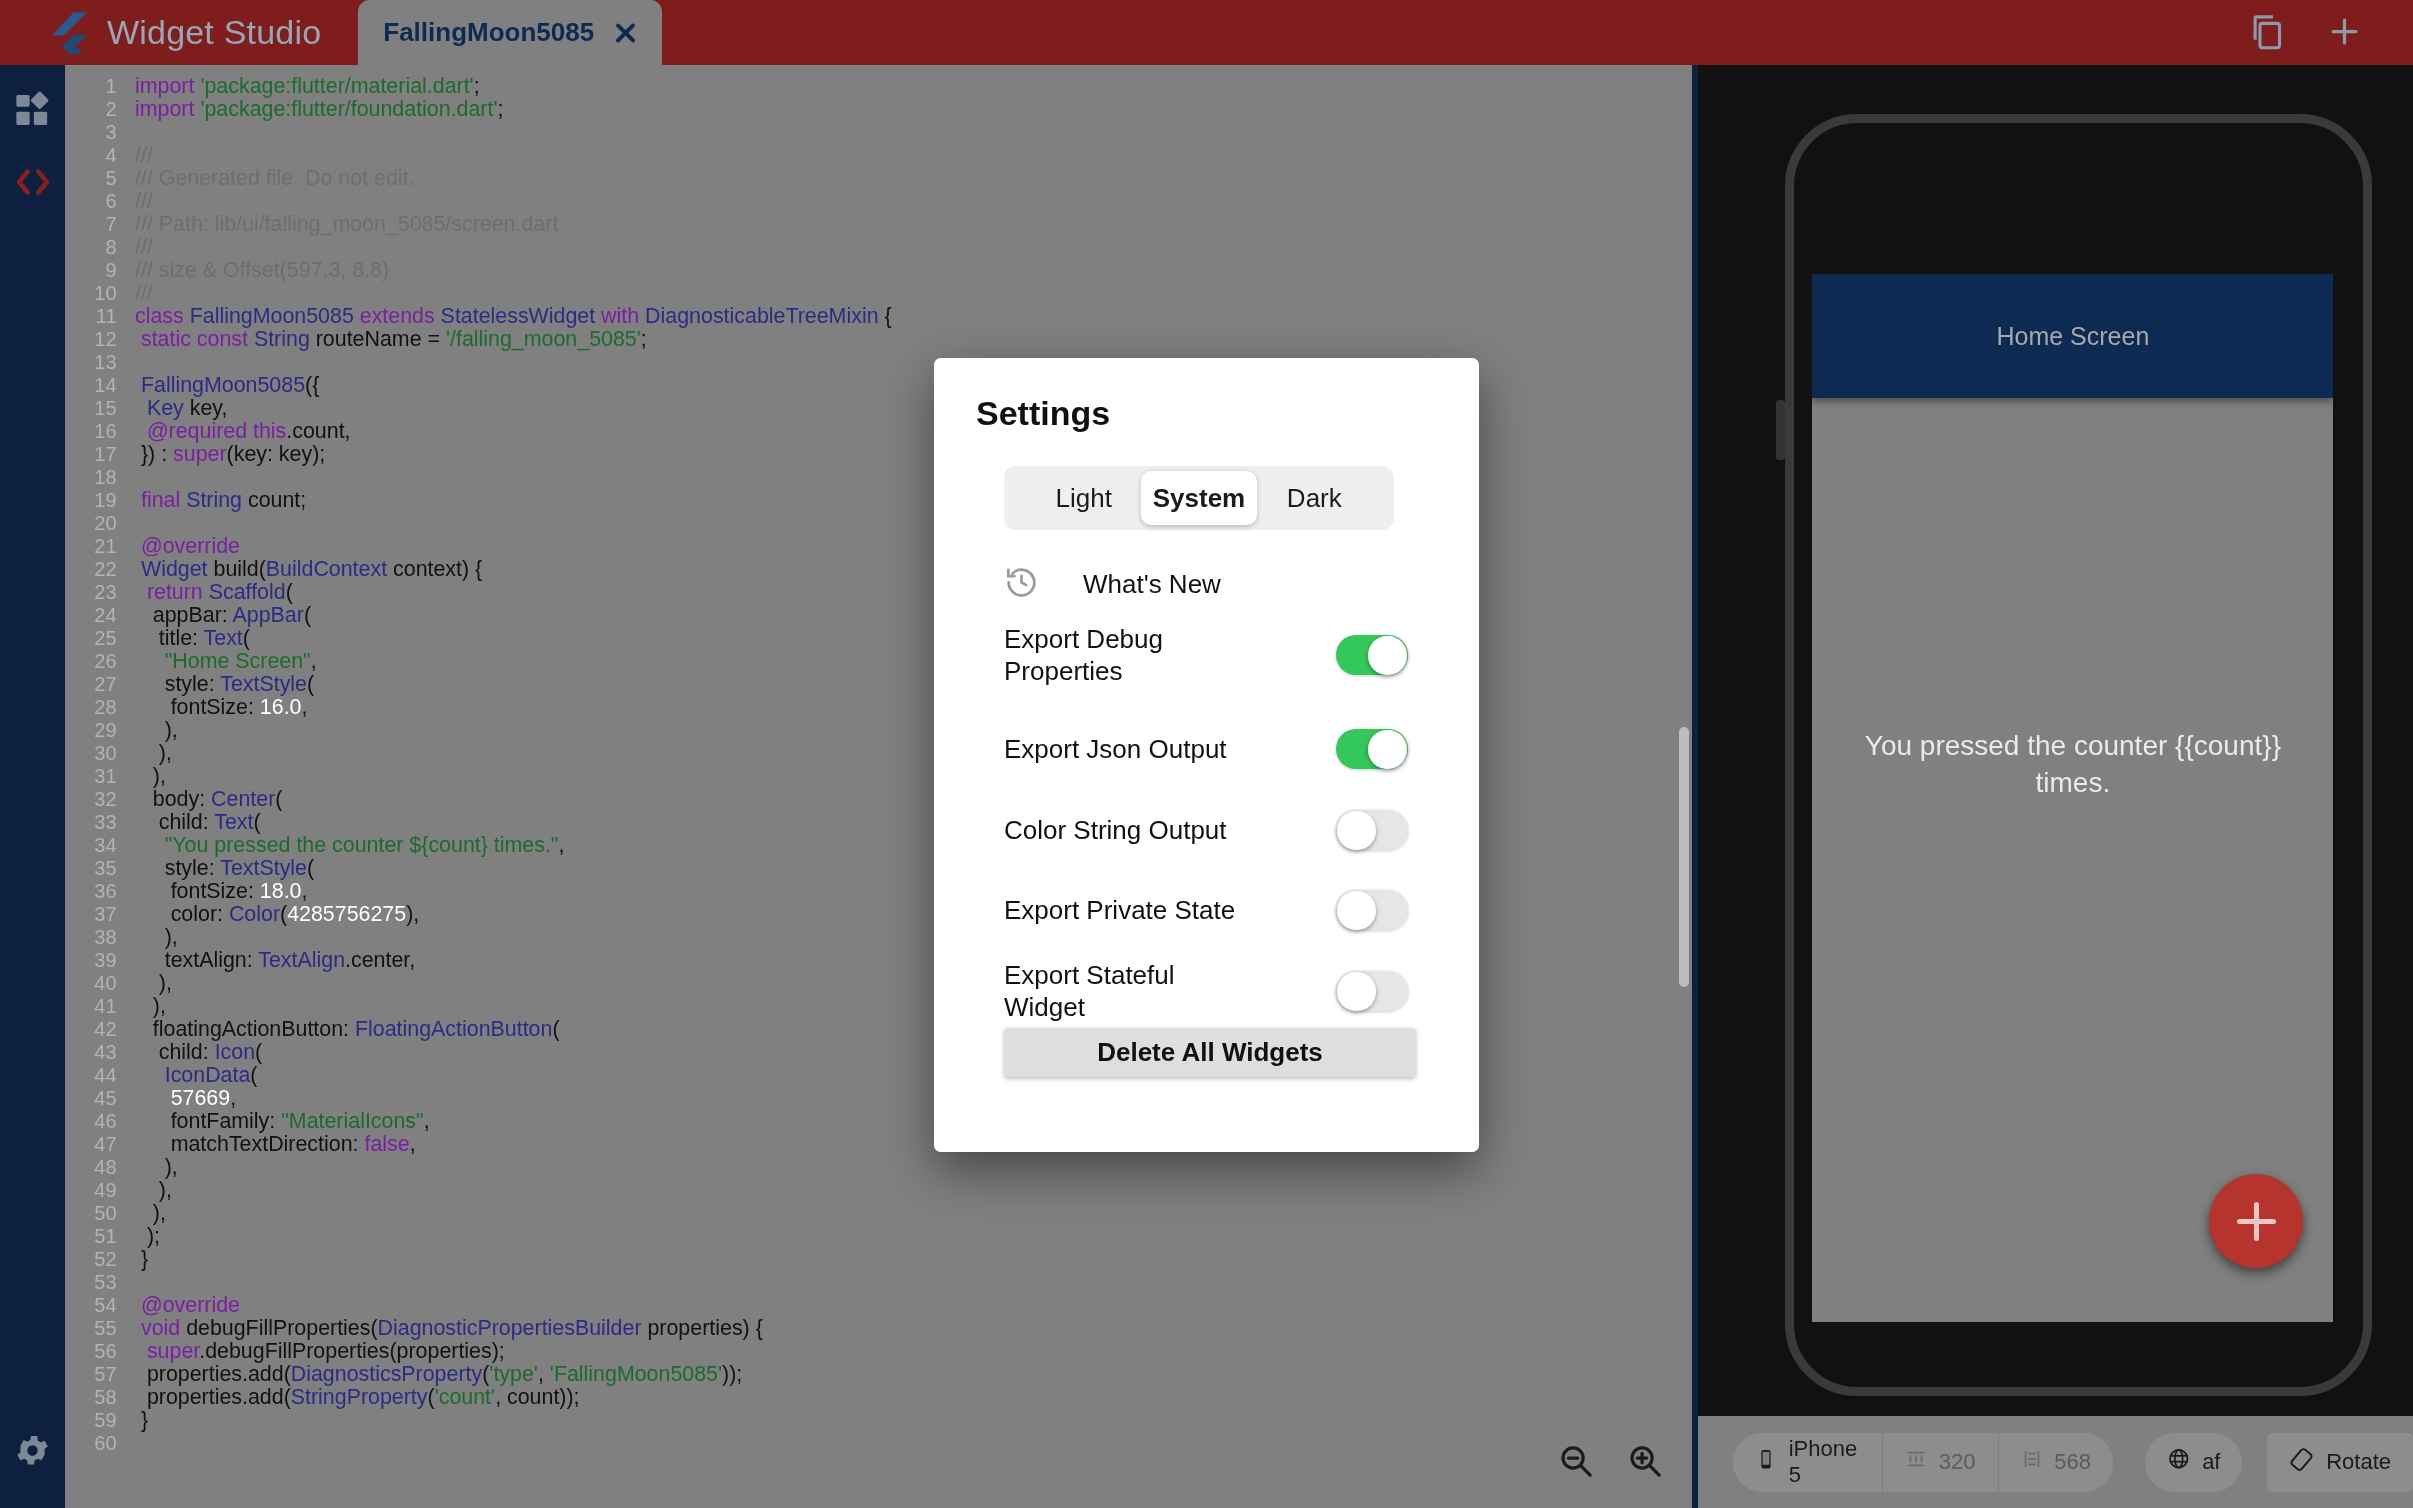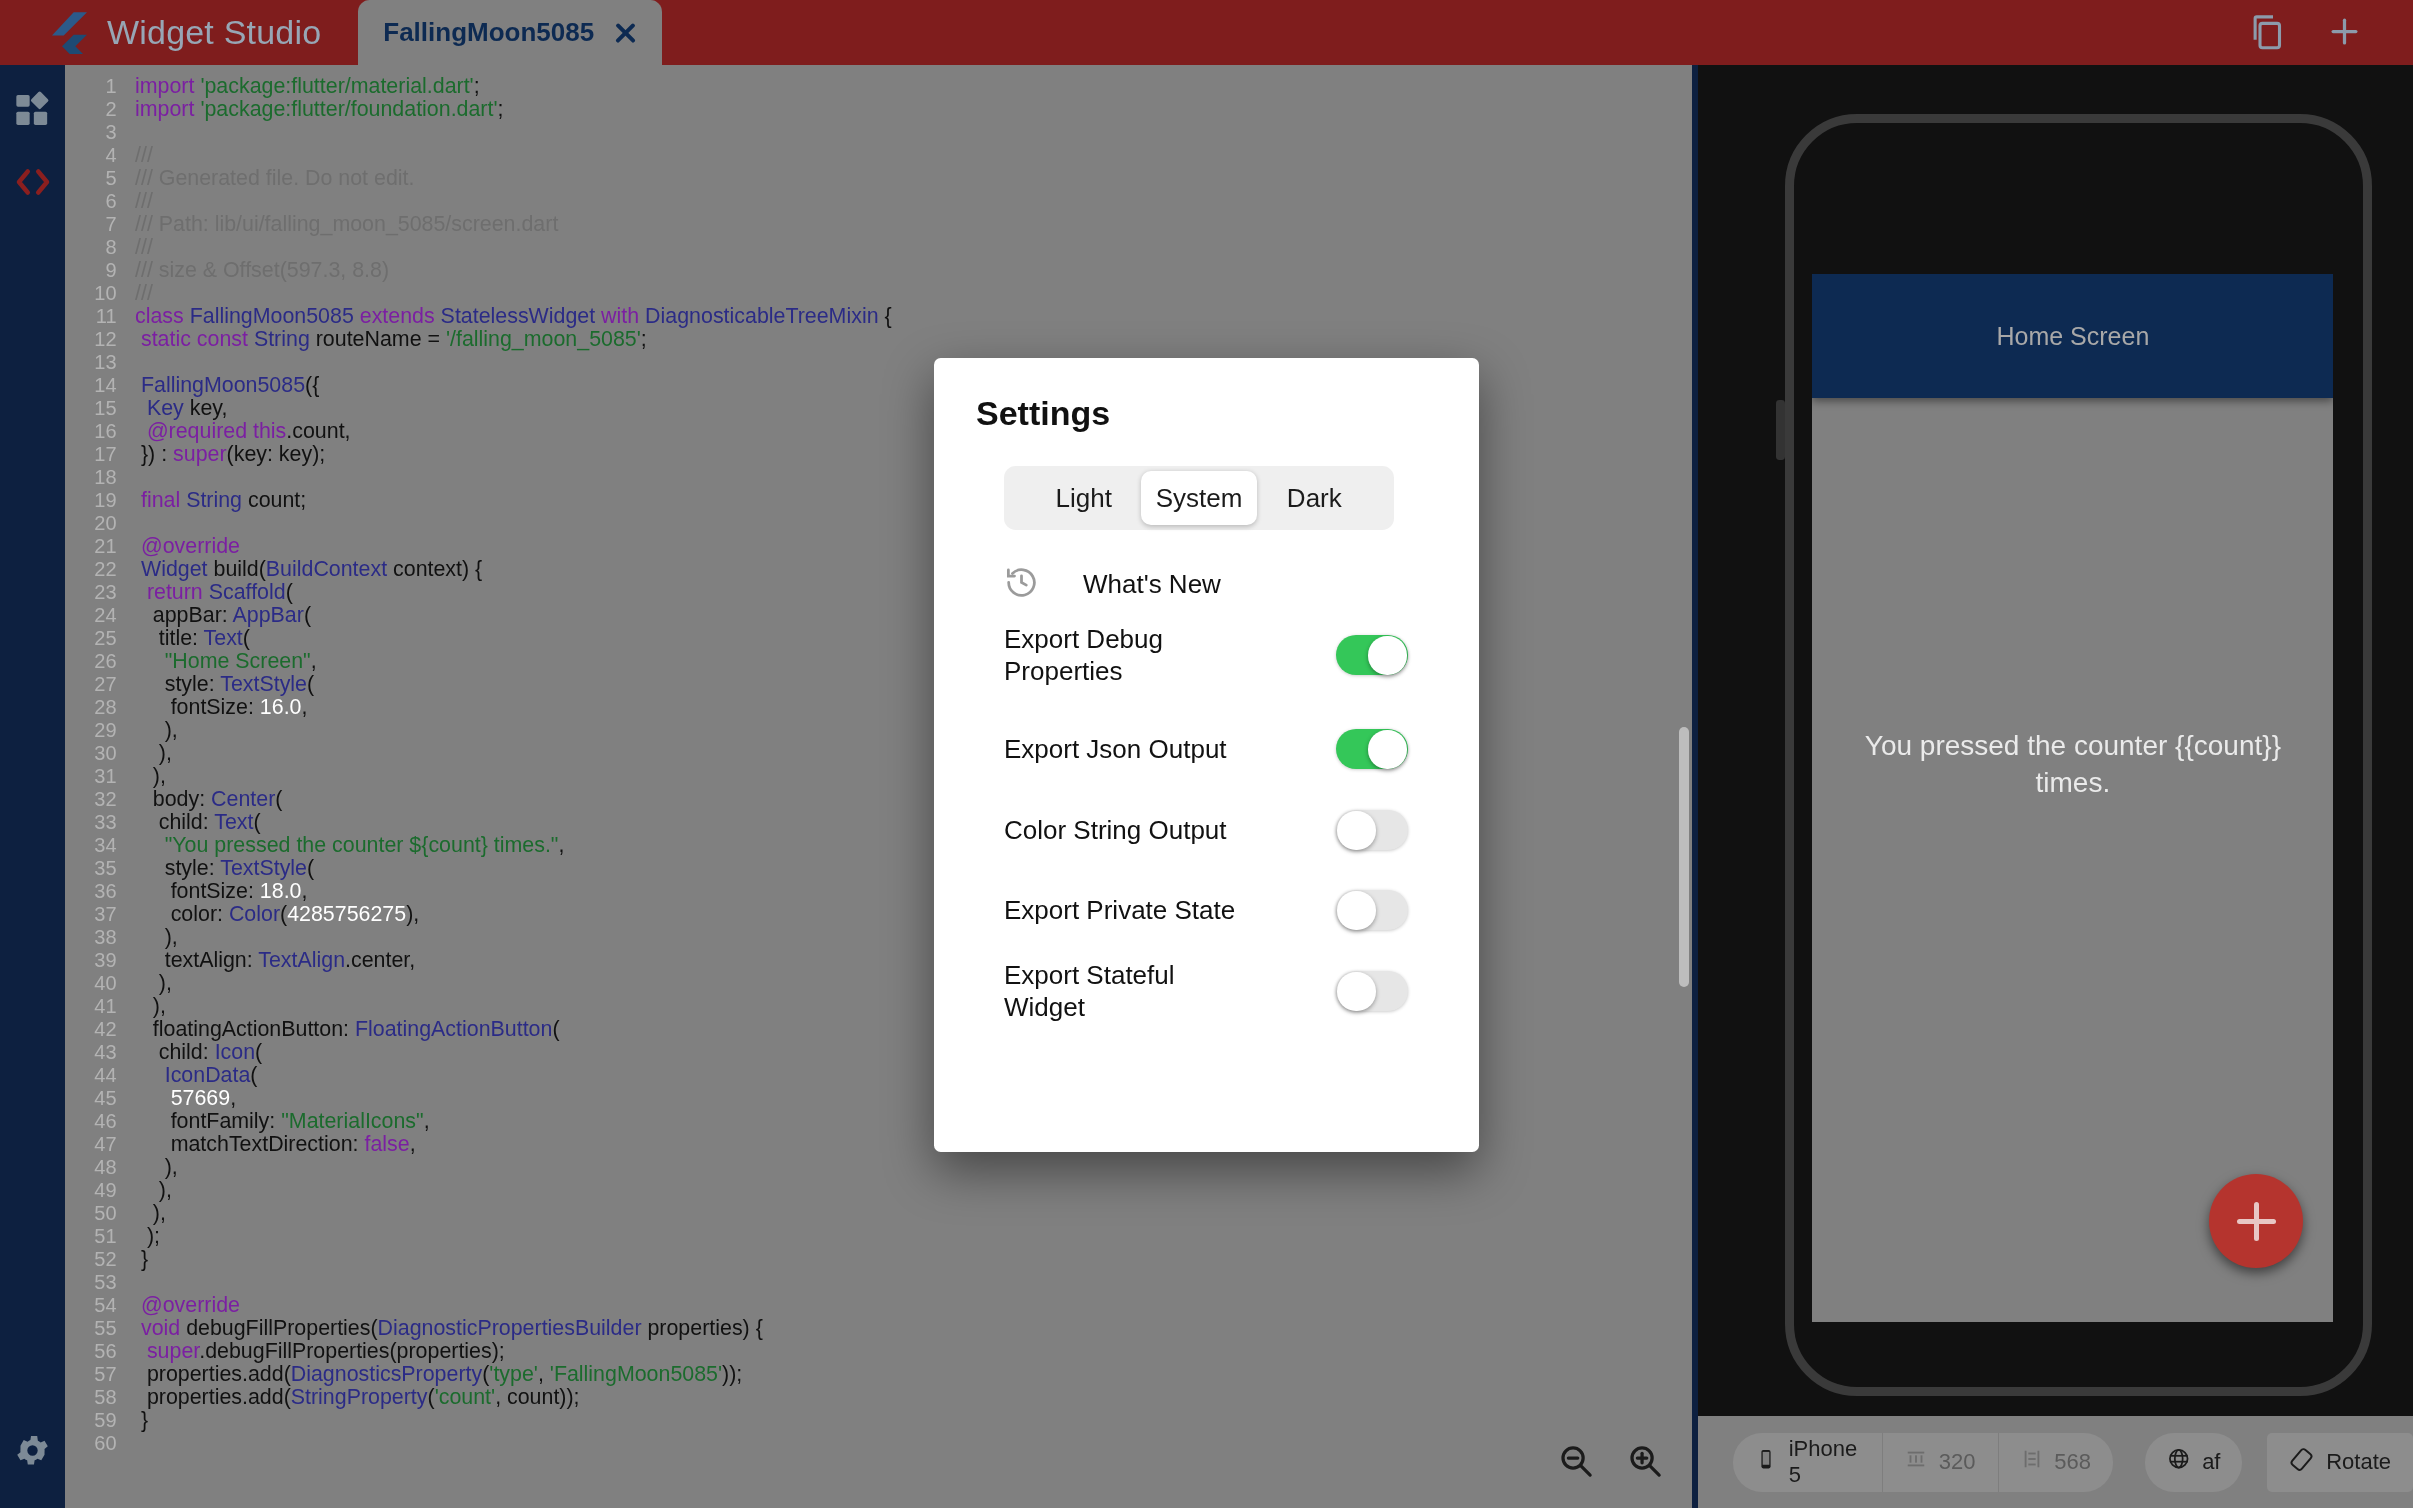--- a/index.html
+++ b/index.html
@@ -84,21 +84,21 @@
   
   .scrim{ position:absolute; inset:0; background:rgba(0,0,0,0.0); }
   .dialog{ position:absolute; left:934px; top:358px; width:545px; height:794px;
            background:#fff; border-radius:6.7px; box-shadow:0 18.4px 50px rgba(0,0,0,.45); }
   .dlg-title{ position:absolute; left:42px; top:36px; font-size:34px; font-weight:bold;
               color:#111; }
   .seg{ position:absolute; left:70px; top:108px; width:390px; height:64px; background:#efefef;
         border-radius:11.7px; display:flex; align-items:center; padding:22px; }
   .seg-item{ flex:1; height:54px; display:flex; align-items:center; justify-content:center;
              font-size:26px; color:#1b1b1b; border-radius:10px; }
-  .seg-item.active{ background:#fff; font-weight:normal;
+  .seg-item.active{ background:#fff; font-weight:bold;
                     box-shadow:0 1.7px 5px rgba(0,0,0,.22); }
 
   .whatsnew{ position:absolute; left:70px; top:201px; width:404px; height:50px;
              display:flex; align-items:center; }
   .whatsnew-label{ margin-left:44px; font-size:26px; color:#111; }
 
   .srow{ position:absolute; left:70px; width:404px; height:62px; display:flex;
          align-items:center; justify-content:space-between; }
   .srow-label{ font-size:26px; color:#111; line-height:32px; max-width:251px; }
 
@@ -312,16 +312,17 @@
           <span class="knob"></span>
         </span>
     </div>
     <div class="srow" style="top:602px;">
       <span class="srow-label">Export Stateful Widget</span>
       <span class="toggle off">
           <span class="knob"></span>
         </span>
     </div>
 
+    <div class="danger-btn">Delete All Widgets</div>
   </div>
 
 </div>
 
 
 </body></html>

